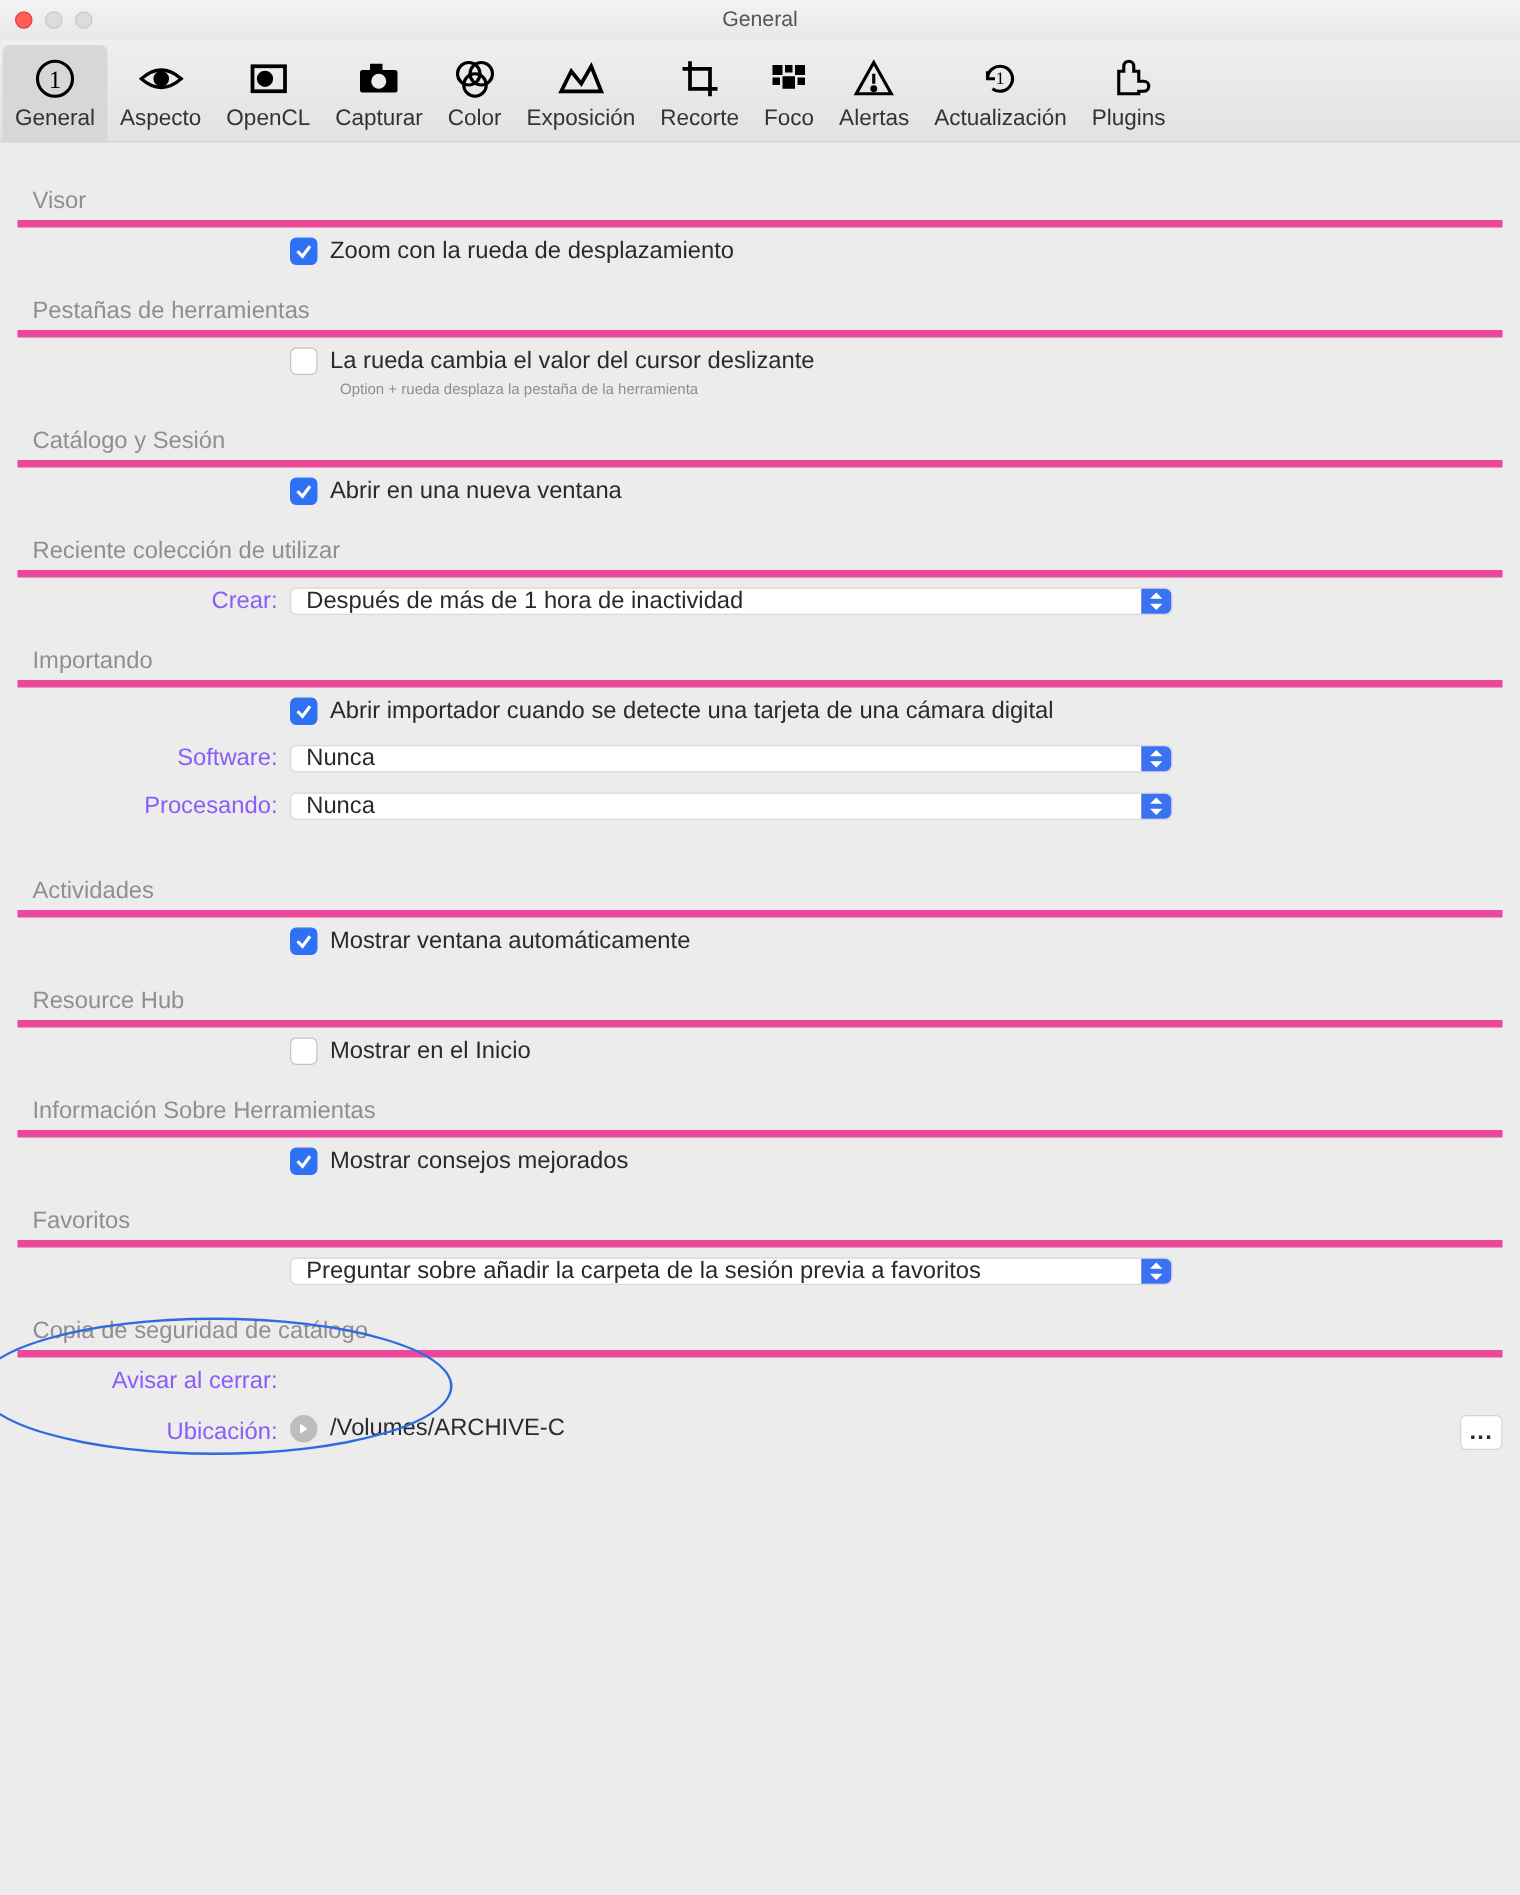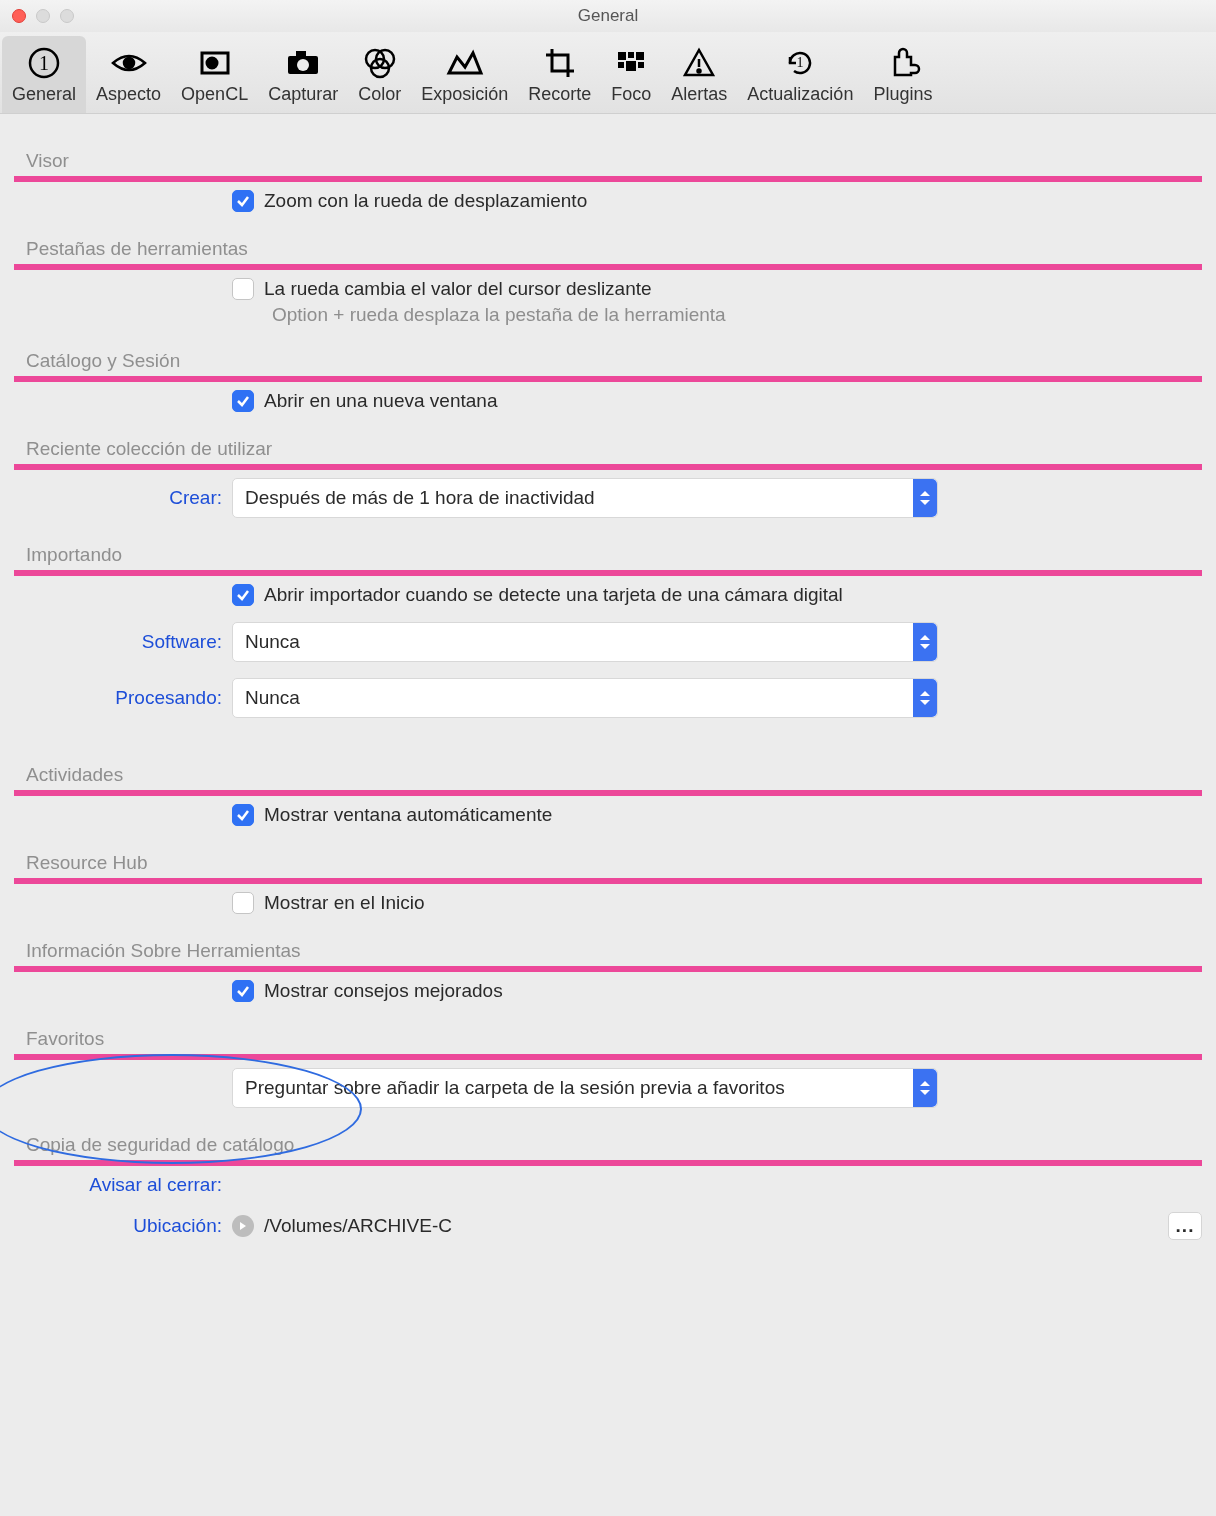--- a/index.html
+++ b/index.html
@@ -62,31 +62,30 @@
   }
   .row {
     display: flex;
     align-items: center;
     padding: 8px 0 8px 0;
   }
   .label-col {
     width: 218px;
     text-align: right;
     padding-right: 10px;
-    color: #1d4ed8;
+    color: #8b5cf6;
   }
   .ctl-col {
     flex: 1;
     display: flex;
-    align-items: center;
     gap: 10px;
   }
   .hint {
     color: #8e8e8e;
-    font-size: 19px;
+    font-size: 12px;
     padding-left: 258px;
     margin-top: -4px;
     margin-bottom: 6px;
   }
   
   .cbx {
     width: 22px; height: 22px; border-radius: 5px;
     border: 1px solid #c5c5c5;
     background: #fff;
     display:inline-flex; align-items:center; justify-content:center;
@@ -94,21 +93,21 @@
   }
   .cbx.checked {
     background: #2f71f4; border-color: #2f71f4;
   }
   .cbx.checked svg { display:block; }
   .cbx svg { display:none; }
   
   .sel {
     flex: 1;
     max-width: 706px;
-    height: 40px;
+    height: 22px;
     background: #fff;
     border: 1px solid #d8d8d8;
     border-radius: 5px;
     display: flex; align-items: center;
     padding: 0 30px 0 12px;
     position: relative;
     font-size: 19px;
   }
   .sel .stepper {
     position: absolute; right: 0; top: 0; bottom: 0;

